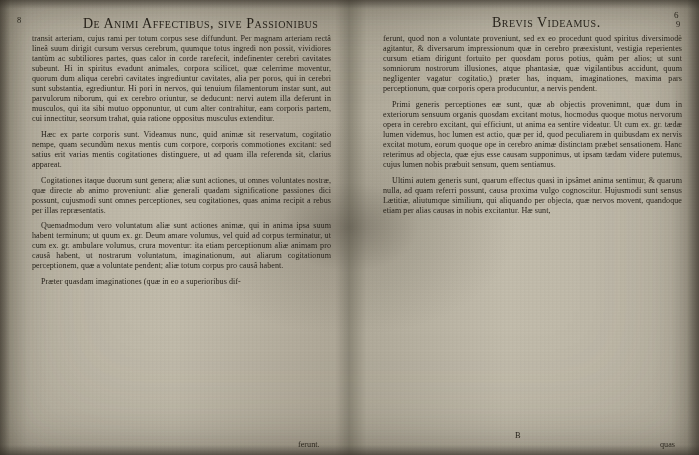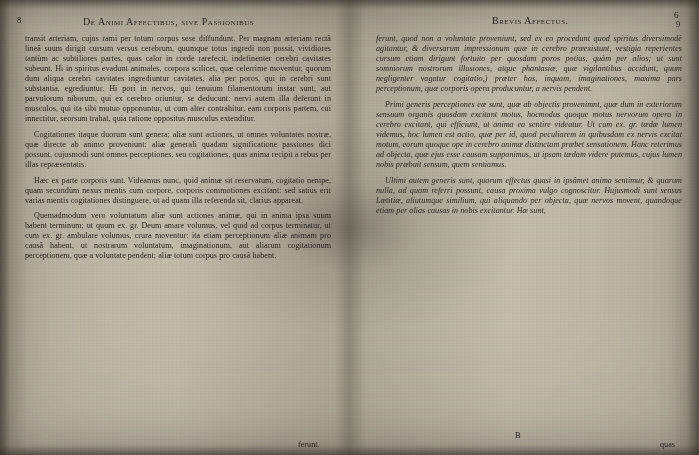--- a/index.html
+++ b/index.html
@@ -57,43 +57,43 @@
   .col {
     position: absolute;
     color: #241f18;
     text-align: justify;
     font-size: 8.1px;
     line-height: 10.05px;
     letter-spacing: 0.05px;
     -webkit-font-smoothing: none;
   }
   .col.leftcol { left: 17px; top: 34px; width: 314px; }
-  .col.rightcol { left: 368px; top: 34px; width: 314px; font-style: italic; }
+  .col.rightcol { left: 368px; top: 34px; width: 314px; }
 
   .hdr {
     position: absolute;
     color: #241f18;
-    font-size: 10px;
+    font-size: 14px;
     font-variant: small-caps;
     letter-spacing: 0.5px;
     white-space: nowrap;
   }
   .folio {
     position: absolute;
     color: #241f18;
     font-size: 8.4px;
   }
   .hdr-left-title { left: 83px; top: 16px; }
   .hdr-right-title { left: 492px; top: 15px; }
   .folio-left { left: 17px; top: 16px; }
   .folio-right { left: 674px; top: 10px; font-size: 9px; }
   .folio-right2 { left: 676px; top: 20px; font-size: 8.4px; }
 
   p {
-    margin: 0 0 0 8px;
+    margin: 0 0 0 15px;
     text-indent: 9px;
   }
   p.noindent { text-indent: 0; }
   p.spaced { margin-top: 5.5px; }
   .sig {
     position: absolute;
     left: 515px;
     top: 431px;
     font-size: 8.4px;
     color: #241f18;
@@ -116,29 +116,30 @@
 </style>
 </head>
 <body>
 
 <div class="page">
   <div class="leaf left"></div>
   <div class="leaf right"></div>
 
   <div class="folio folio-left">8</div>
   <div class="hdr hdr-left-title">De Animi Affectibus, sive Passionibus</div>
-  <div class="hdr hdr-right-title">Brevis Affectus.</div>
+  <div class="hdr hdr-right-title">Brevis Videamus.</div>
   <div class="folio folio-right">6</div>
   <div class="folio folio-right2">9</div>
 
   <div class="col leftcol">
     <p class="noindent">transit arteriam, cujus rami per totum corpus sese diffundunt. Per magnam arteriam rectâ lineâ suum dirigit cursum versus cerebrum, quumque totus ingredi non possit, vividiores tantùm ac subtiliores partes, quas calor in corde rarefecit, indefinenter cerebri cavitates subeunt. Hi in spiritus evadunt animales, corpora scilicet, quæ celerrime moventur, quorum dum aliqua cerebri cavitates ingrediuntur cavitates, alia per poros, qui in cerebri sunt substantia, egrediuntur. Hi pori in nervos, qui tenuium filamentorum instar sunt, aut parvulorum niborum, qui ex cerebro oriuntur, se deducunt: nervi autem illa deferunt in musculos, qui ita sibi mutuo opponuntur, ut cum alter contrahitur, eam corporis partem, cui innectitur, seorsum trahat, quia ratione oppositus musculus extenditur.</p>
+    <p class="spaced">Hæc ex parte corporis sunt. Videamus nunc, quid animæ sit reservatum, cogitatio nempe, quam secundùm nexus mentis cum corpore, corporis commotiones excitant: sed satius erit varias mentis cogitationes distinguere, ut ad quam illa referenda sit, clarius appareat.</p>
     <p class="spaced">Cogitationes itaque duorum sunt genera; aliæ sunt actiones, ut omnes voluntates nostræ, quæ directe ab animo proveniunt: aliæ generali quadam significatione passiones dici possunt, cujusmodi sunt omnes perceptiones, seu cogitationes, quas anima recipit a rebus per illas repræsentatis.</p>
-    <p class="spaced">Hæc ex parte corporis sunt. Videamus nunc, quid animæ sit reservatum, cogitatio nempe, quam secundùm nexus mentis cum corpore, corporis commotiones excitant: sed satius erit varias mentis cogitationes distinguere, ut ad quam illa referenda sit, clarius appareat.</p>
     <p class="spaced">Quemadmodum vero voluntatum aliæ sunt actiones animæ, qui in anima ipsa suum habent terminum; ut quum ex. gr. Deum amare volumus, vel quid ad corpus terminatur, ut cum ex. gr. ambulare volumus, crura moventur: ita etiam perceptionum aliæ animam pro causâ habent, ut nostrarum voluntatum, imaginationum, aut aliarum cogitationum perceptionem, quæ a voluntate pendent; aliæ totum corpus pro causâ habent.</p>
+    <p class="spaced">Præter quasdam imaginationes (quæ in eo a superioribus dif-</p>
   </div>
 
   <div class="col rightcol">
     <p class="noindent">ferunt, quod non a voluntate proveniunt, sed ex eo procedunt quod spiritus diversimodè agitantur, &amp; diversarum impressionum quæ in cerebro præexistunt, vestigia reperientes cursum etiam dirigunt fortuito per quosdam poros potius, quàm per alios; ut sunt somniorum nostrorum illusiones, atque phantasiæ, quæ vigilantibus accidunt, quum negligenter vagatur cogitatio,) præter has, inquam, imaginationes, maxima pars perceptionum, quæ corporis opera producuntur, a nervis pendent.</p>
     <p class="spaced">Primi generis perceptiones eæ sunt, quæ ab objectis provenimnt, quæ dum in exteriorum sensuum organis quosdam excitant motus, hocmodus quoque motus nervorum opera in cerebro excitant, qui efficiunt, ut anima ea sentire videatur. Ut cum ex. gr. tædæ lumen videmus, hoc lumen est actio, quæ per id, quod peculiarem in quibusdam ex nervis excitat motum, eorum quoque ope in cerebro animæ distinctam præbet sensationem. Hanc reterimus ad objecta, quæ ejus esse causam supponimus, ut ipsam tædam videre putemus, cujus lumen nobis præbuit sensum, quem sentiamus.</p>
     <p class="spaced">Ultimi autem generis sunt, quarum effectus quasi in ipsâmet anima sentimur, &amp; quarum nulla, ad quam referri possunt, causa proxima vulgo cognoscitur. Hujusmodi sunt sensus Lætitiæ, aliutumque similium, qui aliquando per objecta, quæ nervos movent, quandoque etiam per alias causas in nobis excitantur. Hæ sunt,</p>
   </div>
 
   <div class="catch catch-left">ferunt.</div>
   <div class="sig">B</div>

